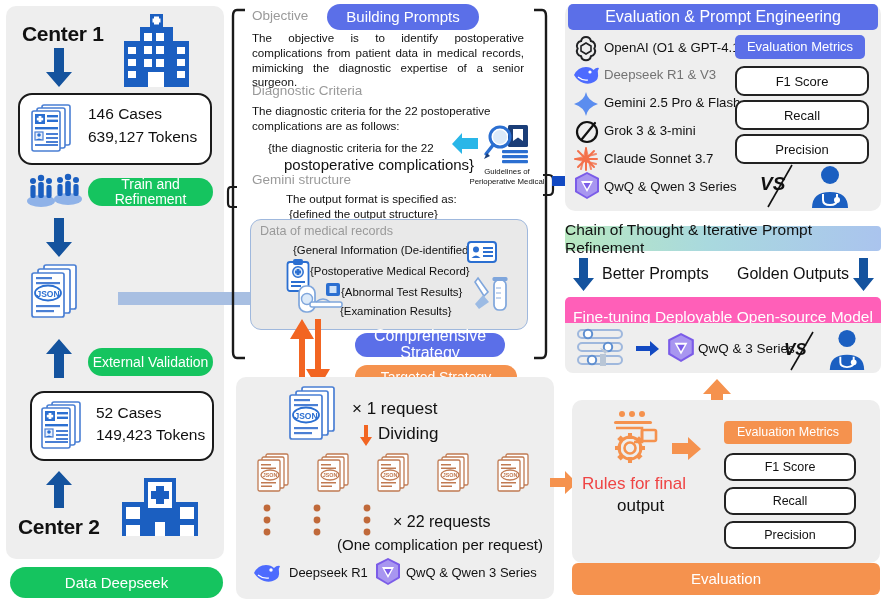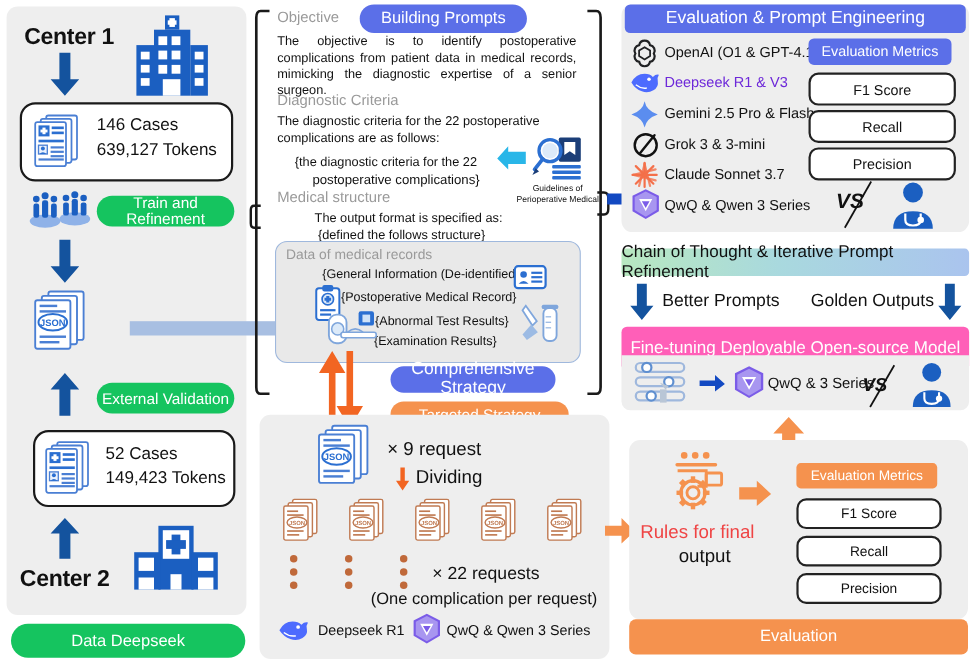--- a/index.html
+++ b/index.html
@@ -227,25 +227,25 @@
 </div>
 
 <div class="abs pill" style="left:327px;top:4px;width:152px;height:26px;background:#5b6fe8;font-size:15px;text-align:right;">Building Prompts</div>
 
 <div class="abs greytitle" style="left:252px;top:8px;font-size:13.5px;">Objective</div>
 <div class="abs bodytext" style="left:252px;top:31px;width:272px;font-size:11.6px;">The objective is to identify postoperative complications from patient data in medical records, mimicking the diagnostic expertise of a senior surgeon.</div>
 
 <div class="abs greytitle" style="left:252px;top:83px;font-size:13.5px;">Diagnostic Criteria</div>
 <div class="abs bodytext" style="left:252px;top:104px;width:280px;font-size:11.6px;text-align:left;">The diagnostic criteria for the 22 postoperative complications are as follows:</div>
 <div class="abs" style="left:268px;top:141px;font-size:11.6px;color:#111;">{the diagnostic criteria for the 22</div>
-<div class="abs" style="left:284px;top:156px;font-size:12px;color:#111;">postoperative complications}</div>
-
-<div class="abs greytitle" style="left:252px;top:172px;font-size:13.5px;">Medical structure</div>
+<div class="abs" style="left:284px;top:156px;font-size:15px;color:#111;">postoperative complications}</div>
+
+<div class="abs greytitle" style="left:252px;top:172px;font-size:13.5px;">Gemini structure</div>
 <div class="abs" style="left:286px;top:192px;font-size:11.6px;color:#111;">The output format is specified as:</div>
-<div class="abs" style="left:289px;top:207px;font-size:11.6px;color:#111;">{defined the follows structure}</div>
+<div class="abs" style="left:289px;top:207px;font-size:11.6px;color:#111;">{defined the output structure}</div>
 
 <div class="abs" style="left:451px;top:133px;">
 <svg width="28" height="22" viewBox="0 0 28 22">
       <path d="M27 5 H11 V0 L1 11 L11 21 V16 H27 z" fill="#29b6e8"></path>
     </svg>
 </div>
 <div class="abs" style="left:482px;top:124px;">
 <svg width="48" height="42" viewBox="0 0 48 42">
   <rect x="26" y="1" width="20" height="22" rx="1.5" fill="#1b3e78"></rect>
   <path d="M31 5 h10 v12 l-5-3.5 -5 3.5 z" fill="#fff"></path>
@@ -342,21 +342,21 @@
         <rect x="6" y="19" width="24" height="2.2"></rect>
       </g>
   <ellipse cx="18" cy="30" rx="13" ry="7.5" fill="#fff" stroke="#2b6fd1" stroke-width="1.8"></ellipse>
   <text x="18" y="33.5" font-family="Liberation Sans, sans-serif" font-size="8.5" font-weight="bold" fill="#2b6fd1" text-anchor="middle">JSON</text>
   <g fill="#4a7fd4">
         <rect x="6" y="42" width="24" height="2.2"></rect>
         <rect x="6" y="47" width="18" height="2.2"></rect>
       </g>
 </svg>
 </div>
-<div class="abs" style="left:352px;top:399px;font-size:17px;color:#111;">× 9 request</div>
+<div class="abs" style="left:352px;top:399px;font-size:17px;color:#111;">× 1 request</div>
 <div class="abs" style="left:359px;top:425px;">
 <svg width="14" height="22" viewBox="0 0 14 22">
       <path d="M5 0 h4 v12 h4 L7 21 L1 12 h4 z" fill="#f26522"></path>
     </svg>
 </div>
 <div class="abs" style="left:378px;top:424px;font-size:17px;color:#111;">Dividing</div>
 
 <div class="abs" style="left:258px;top:453px;">
 <svg width="292" height="42" viewBox="0 0 292 42">
   <g id="jg">
@@ -509,21 +509,21 @@
 <div class="abs" style="left:573px;top:172px;">
 <svg width="28" height="28" viewBox="0 0 28 28">
   <path d="M14 0 L26 6 L26 20 L14 27 L2 20 L2 6 z" fill="#7b5ce8"></path>
   <path d="M14 2 L24 7.2 L24 19 L14 25 L4 19 L4 7.2 z" fill="#a896f0"></path>
   <path d="M8 9 h12 l-6 11 z" fill="#fff"></path>
   <path d="M10.5 11 h7 l-3.5 6 z" fill="#7b5ce8"></path>
 </svg>
 </div>
 
 <div class="abs" style="left:604px;top:40px;font-size:13.2px;color:#111;">OpenAI (O1 &amp; GPT-4.1)</div>
-<div class="abs" style="left:604px;top:67px;font-size:13.2px;color:#6d28d9;">Deepseek R1 &amp; V3</div>
+<div class="abs" style="left:604px;top:67px;font-size:13.2px;color:#737373;">Deepseek R1 &amp; V3</div>
 <div class="abs" style="left:604px;top:95px;font-size:13.2px;color:#111;">Gemini 2.5 Pro &amp; Flash</div>
 <div class="abs" style="left:604px;top:123px;font-size:13.2px;color:#111;">Grok 3 &amp; 3-mini</div>
 <div class="abs" style="left:604px;top:151px;font-size:13.2px;color:#111;">Claude Sonnet 3.7</div>
 <div class="abs" style="left:604px;top:179px;font-size:13.2px;color:#111;">QwQ &amp; Qwen 3 Series</div>
 
 <div class="abs pill" style="left:735px;top:35px;width:130px;height:24px;background:#5b6fe8;border-radius:5px;font-size:13px;">Evaluation Metrics</div>
 <div class="abs metricbox" style="left:735px;top:66px;width:130px;height:26px;font-size:13px;">F1 Score</div>
 <div class="abs metricbox" style="left:735px;top:100px;width:130px;height:26px;font-size:13px;">Recall</div>
 <div class="abs metricbox" style="left:735px;top:134px;width:130px;height:26px;font-size:13px;">Precision</div>
 

